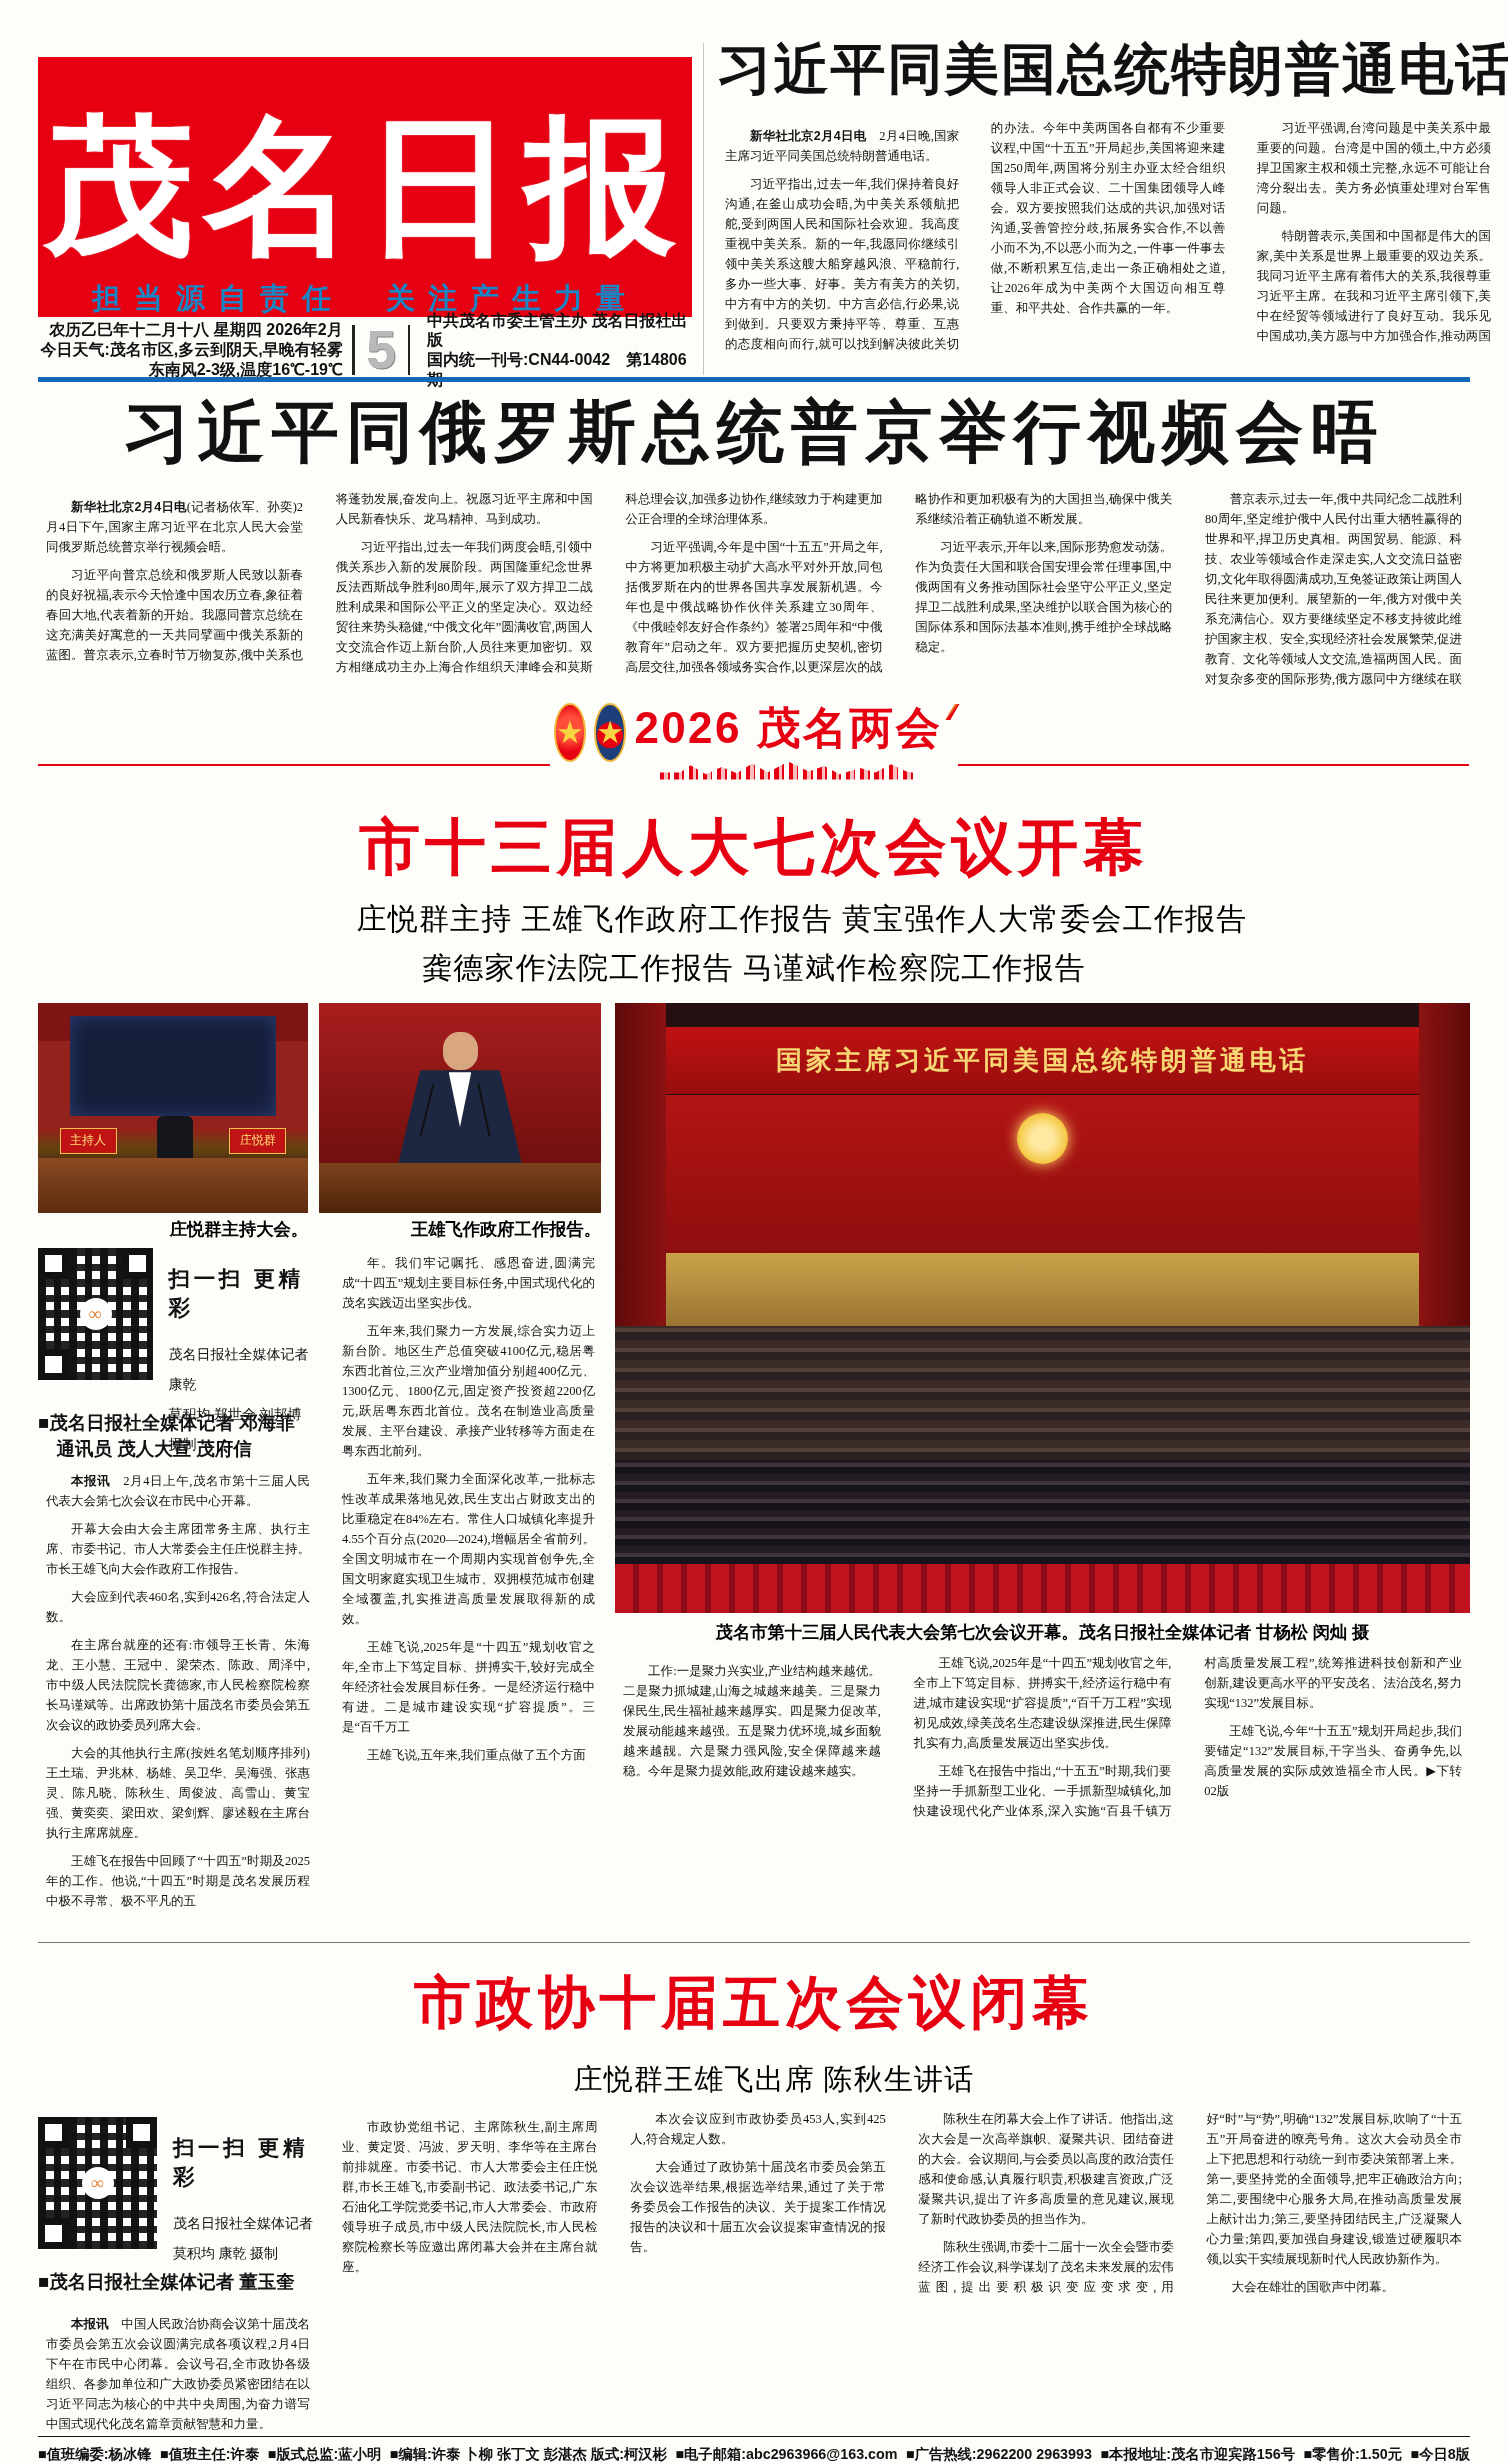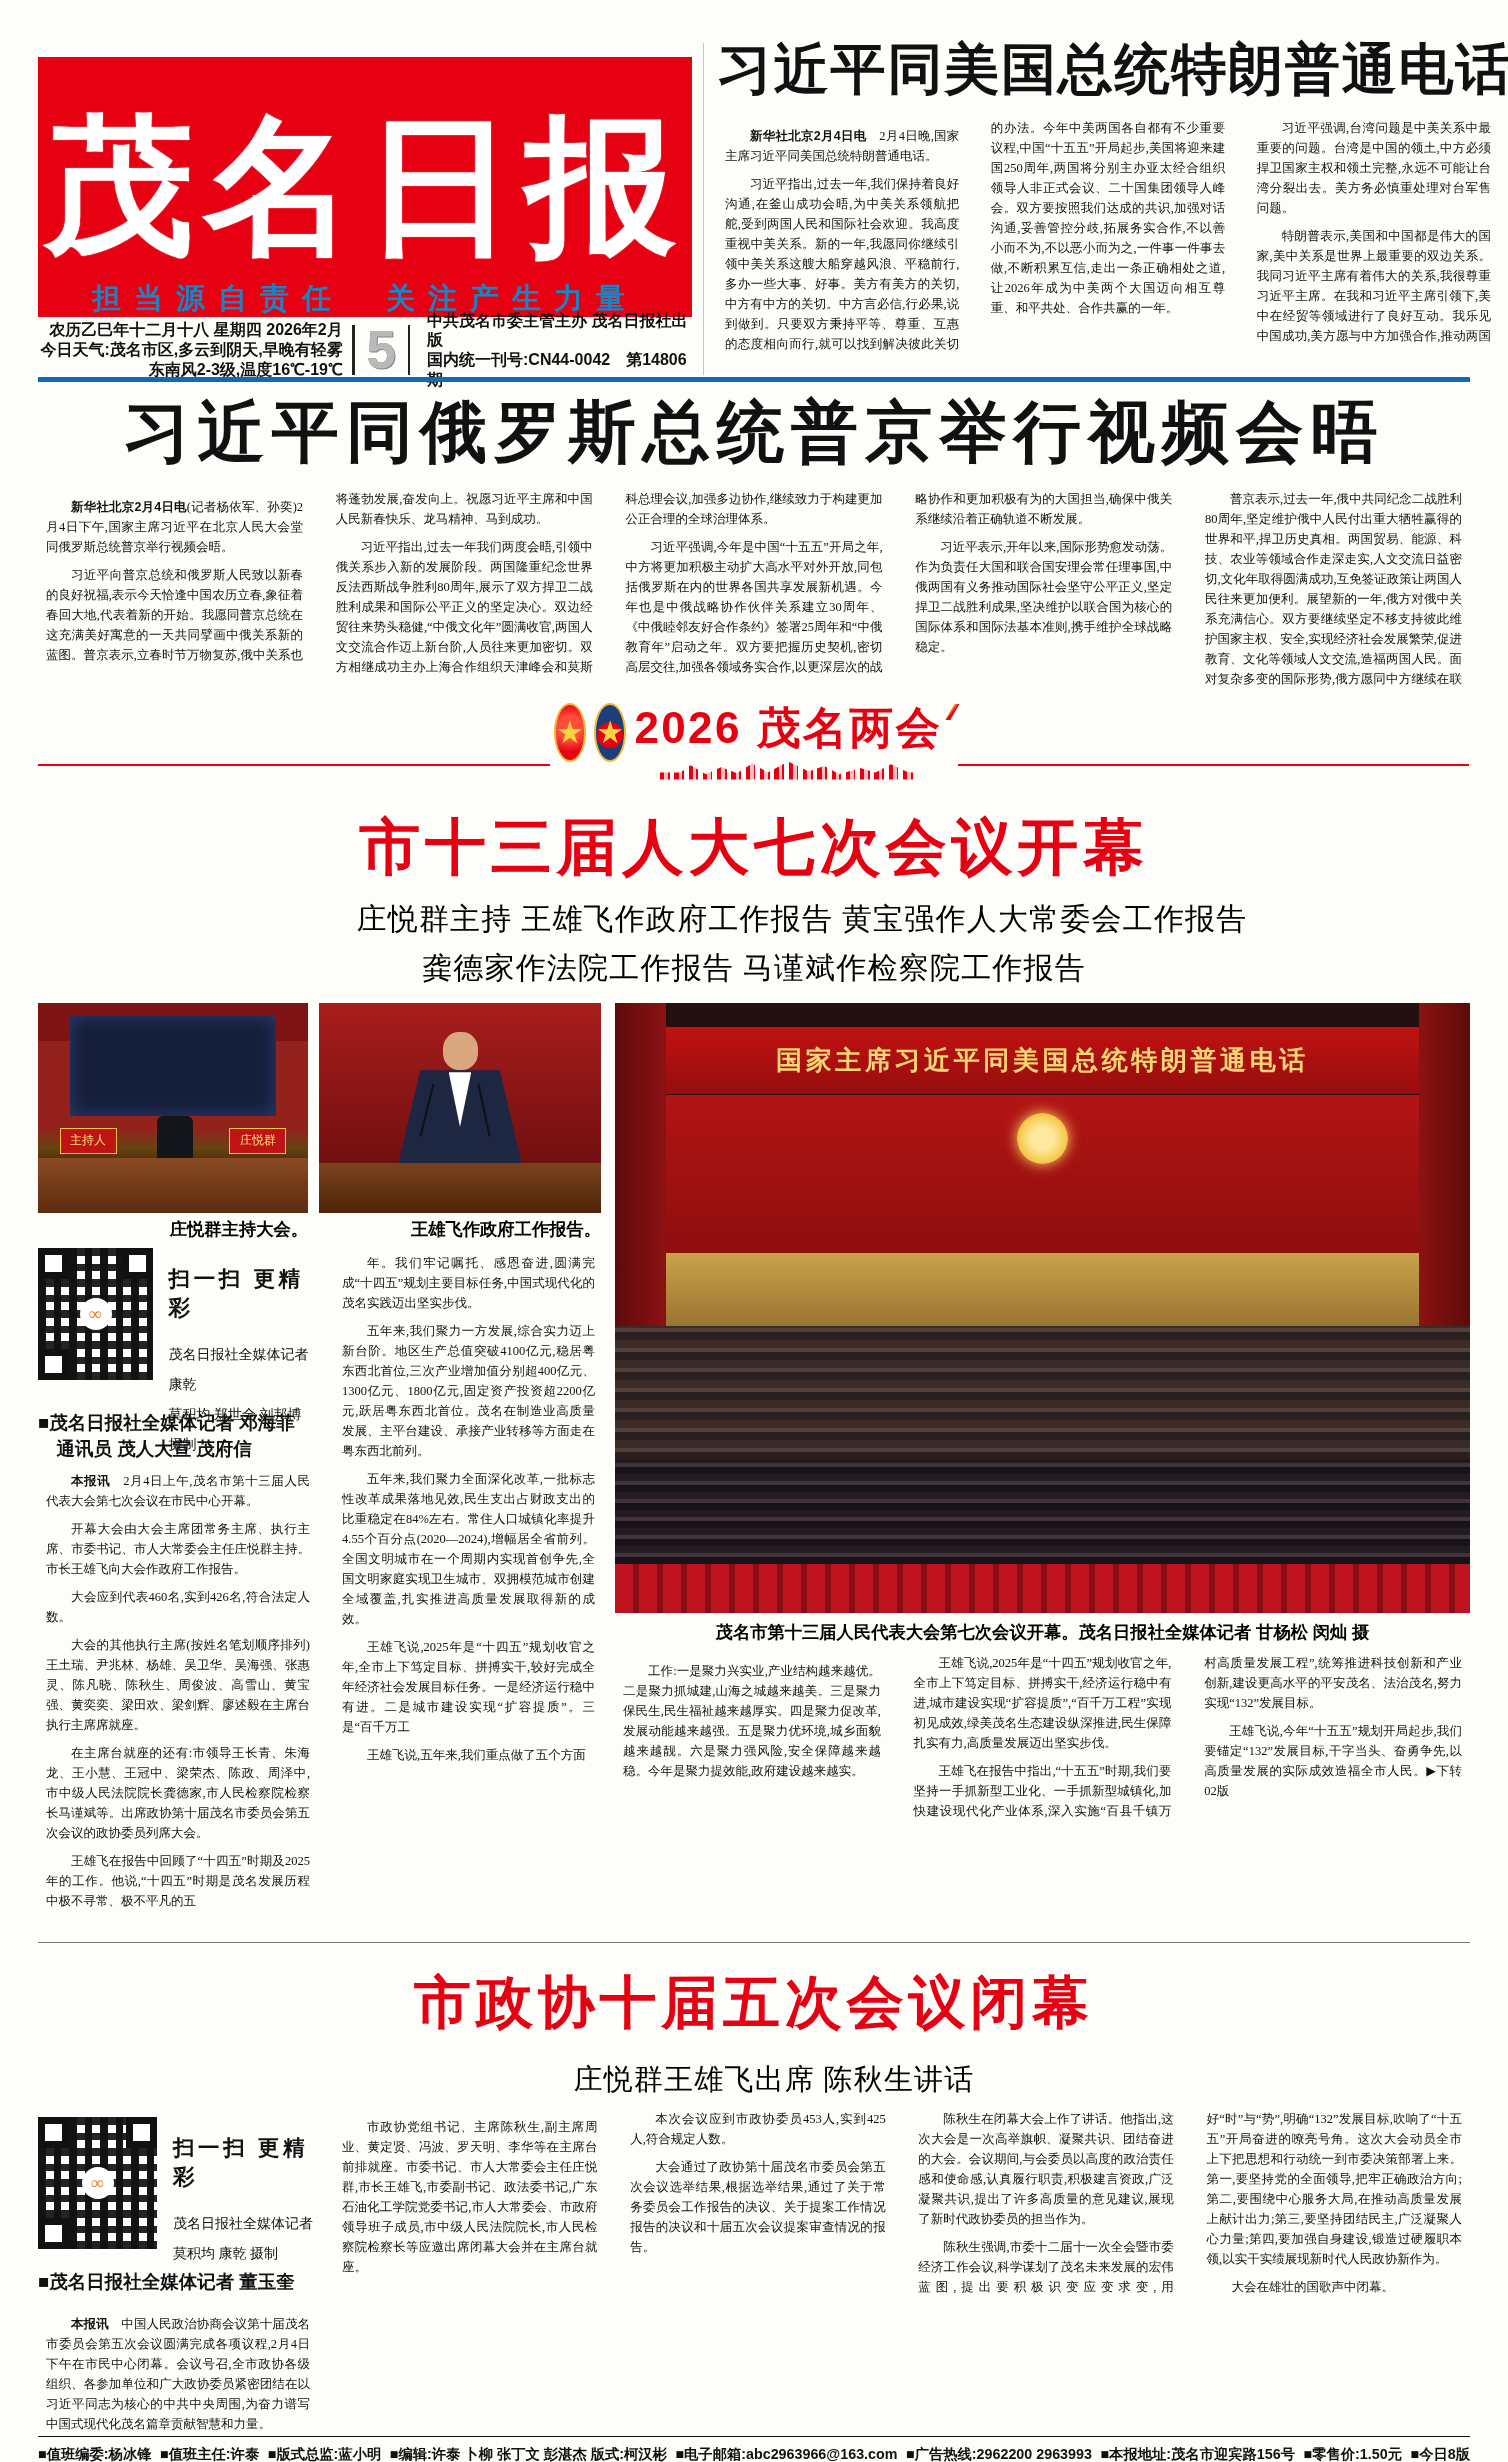--- a/index.html
+++ b/index.html
@@ -237,22 +237,22 @@
   </div>
   <div class="abs byline byline1">
     <div>■茂名日报社全媒体记者 邓海菲</div>
     <div>　通讯员 茂人大宣 茂府信</div>
   </div>
 
   <div class="abs news-body rcol1">
       <p><b>本报讯</b>　2月4日上午,茂名市第十三届人民代表大会第七次会议在市民中心开幕。</p>
       <p>开幕大会由大会主席团常务主席、执行主席、市委书记、市人大常委会主任庄悦群主持。市长王雄飞向大会作政府工作报告。</p>
       <p>大会应到代表460名,实到426名,符合法定人数。</p>
+      <p>在主席台就座的还有:市领导王长青、朱海龙、王小慧、王冠中、梁荣杰、陈政、周泽中,市中级人民法院院长龚德家,市人民检察院检察长马谨斌等。出席政协第十届茂名市委员会第五次会议的政协委员列席大会。</p>
       <p>大会的其他执行主席(按姓名笔划顺序排列)王土瑞、尹兆林、杨雄、吴卫华、吴海强、张惠灵、陈凡晓、陈秋生、周俊波、高雪山、黄宝强、黄奕奕、梁田欢、梁剑辉、廖述毅在主席台执行主席席就座。</p>
-      <p>在主席台就座的还有:市领导王长青、朱海龙、王小慧、王冠中、梁荣杰、陈政、周泽中,市中级人民法院院长龚德家,市人民检察院检察长马谨斌等。出席政协第十届茂名市委员会第五次会议的政协委员列席大会。</p>
       <p>王雄飞在报告中回顾了“十四五”时期及2025年的工作。他说,“十四五”时期是茂名发展历程中极不寻常、极不平凡的五</p>
     </div>
   <div class="abs news-body rcol2">
       <p>年。我们牢记嘱托、感恩奋进,圆满完成“十四五”规划主要目标任务,中国式现代化的茂名实践迈出坚实步伐。</p>
       <p>五年来,我们聚力一方发展,综合实力迈上新台阶。地区生产总值突破4100亿元,稳居粤东西北首位,三次产业增加值分别超400亿元、1300亿元、1800亿元,固定资产投资超2200亿元,跃居粤东西北首位。茂名在制造业高质量发展、主平台建设、承接产业转移等方面走在粤东西北前列。</p>
       <p>五年来,我们聚力全面深化改革,一批标志性改革成果落地见效,民生支出占财政支出的比重稳定在84%左右。常住人口城镇化率提升4.55个百分点(2020—2024),增幅居全省前列。全国文明城市在一个周期内实现首创争先,全国文明家庭实现卫生城市、双拥模范城市创建全域覆盖,扎实推进高质量发展取得新的成效。</p>
       <p>王雄飞说,2025年是“十四五”规划收官之年,全市上下笃定目标、拼搏实干,较好完成全年经济社会发展目标任务。一是经济运行稳中有进。二是城市建设实现“扩容提质”。三是“百千万工</p>
       <p>王雄飞说,五年来,我们重点做了五个方面</p>
     </div>
   <div class="abs news-body rcol345">

